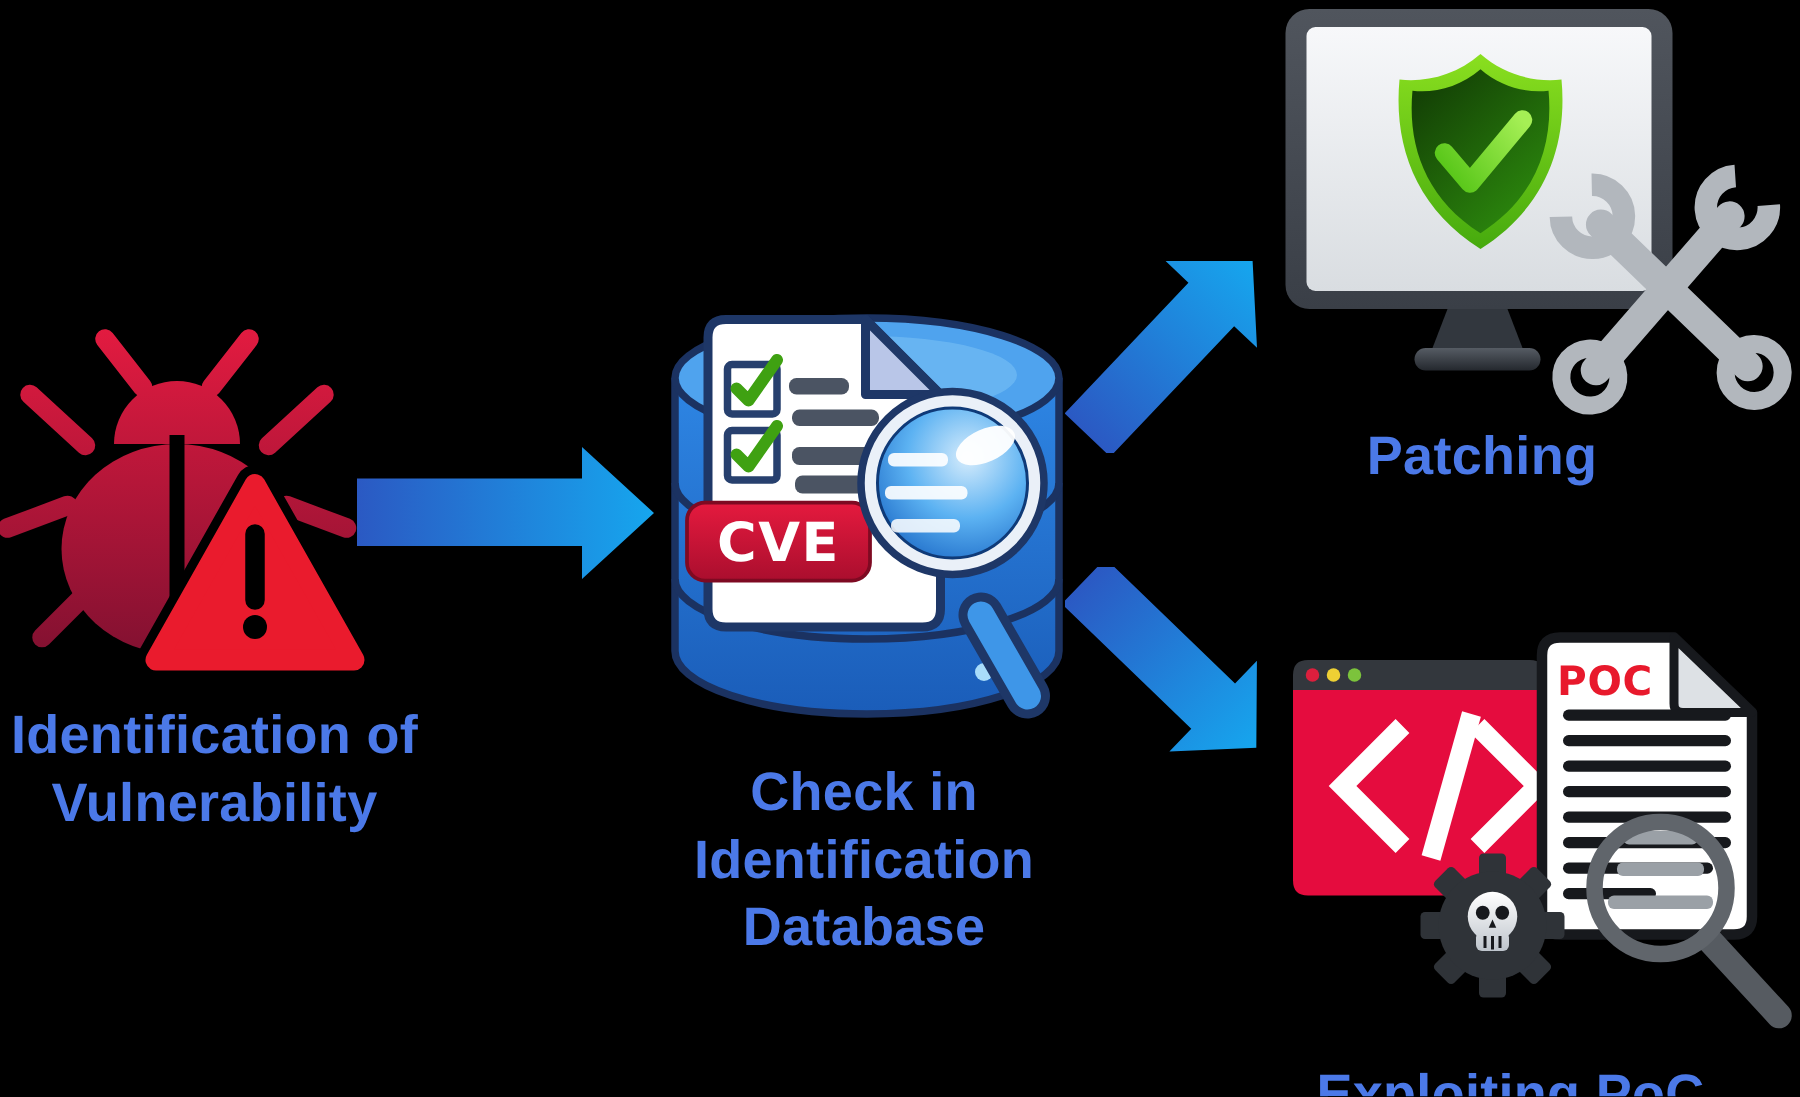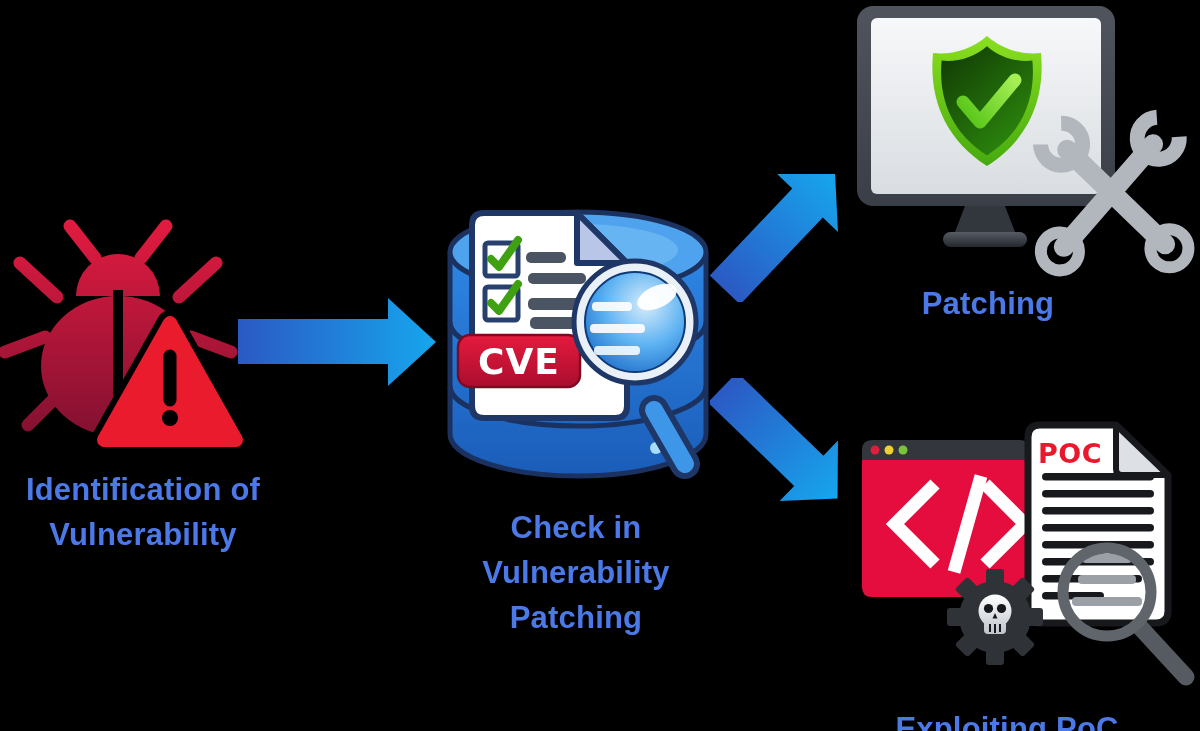--- a/index.html
+++ b/index.html
@@ -2,21 +2,21 @@
 <html><head>
 <meta charset="utf-8">
 <style>
   html,body{margin:0;padding:0;background:#000;}
   .canvas{
     position:relative;width:1200px;height:731px;background:#000;
     overflow:hidden;font-family:"Liberation Sans",sans-serif;
   }
   .node-icon{position:absolute;display:block;}
   .label{
-    position:absolute;color:#4b79e8;font-weight:700;font-size:31px;
+    position:absolute;color:#4b79e8;font-weight:700;font-size:36px;
     line-height:45px;text-align:center;letter-spacing:.2px;
   }
   svg text{font-family:"DejaVu Sans","Liberation Sans",sans-serif;font-weight:bold;}
 </style>
 </head>
 <body>
 
 <div class="canvas">
 
   <svg class="node-icon" style="left:0;top:218px" width="265" height="245" viewBox="0 0 265 245">
@@ -271,19 +271,19 @@
         <rect x="228" y="160" width="58" height="9" rx="4"></rect>
         <rect x="222" y="182" width="70" height="9" rx="4"></rect>
       </g>
       <path d="M289 211 L336 262" stroke="#565b61" stroke-width="17" stroke-linecap="round" fill="none"></path>
       <circle cx="257" cy="177" r="44" fill="none" stroke="#60656b" stroke-width="11"></circle>
     </g>
   </svg>
 
   <div class="label" style="left:-17px;top:467px;width:320px">Identification of Vulnerability</div>
 
-  <div class="label" style="left:451px;top:505px;width:250px">Check in Vulnerability Patching</div>
+  <div class="label" style="left:451px;top:505px;width:250px">Check in Identification Database</div>
 
   <div class="label" style="left:888px;top:281px;width:200px">Patching</div>
 
   <div class="label" style="left:857px;top:706px;width:300px">Exploiting PoC</div>
 
 </div>
 
 </body></html>

